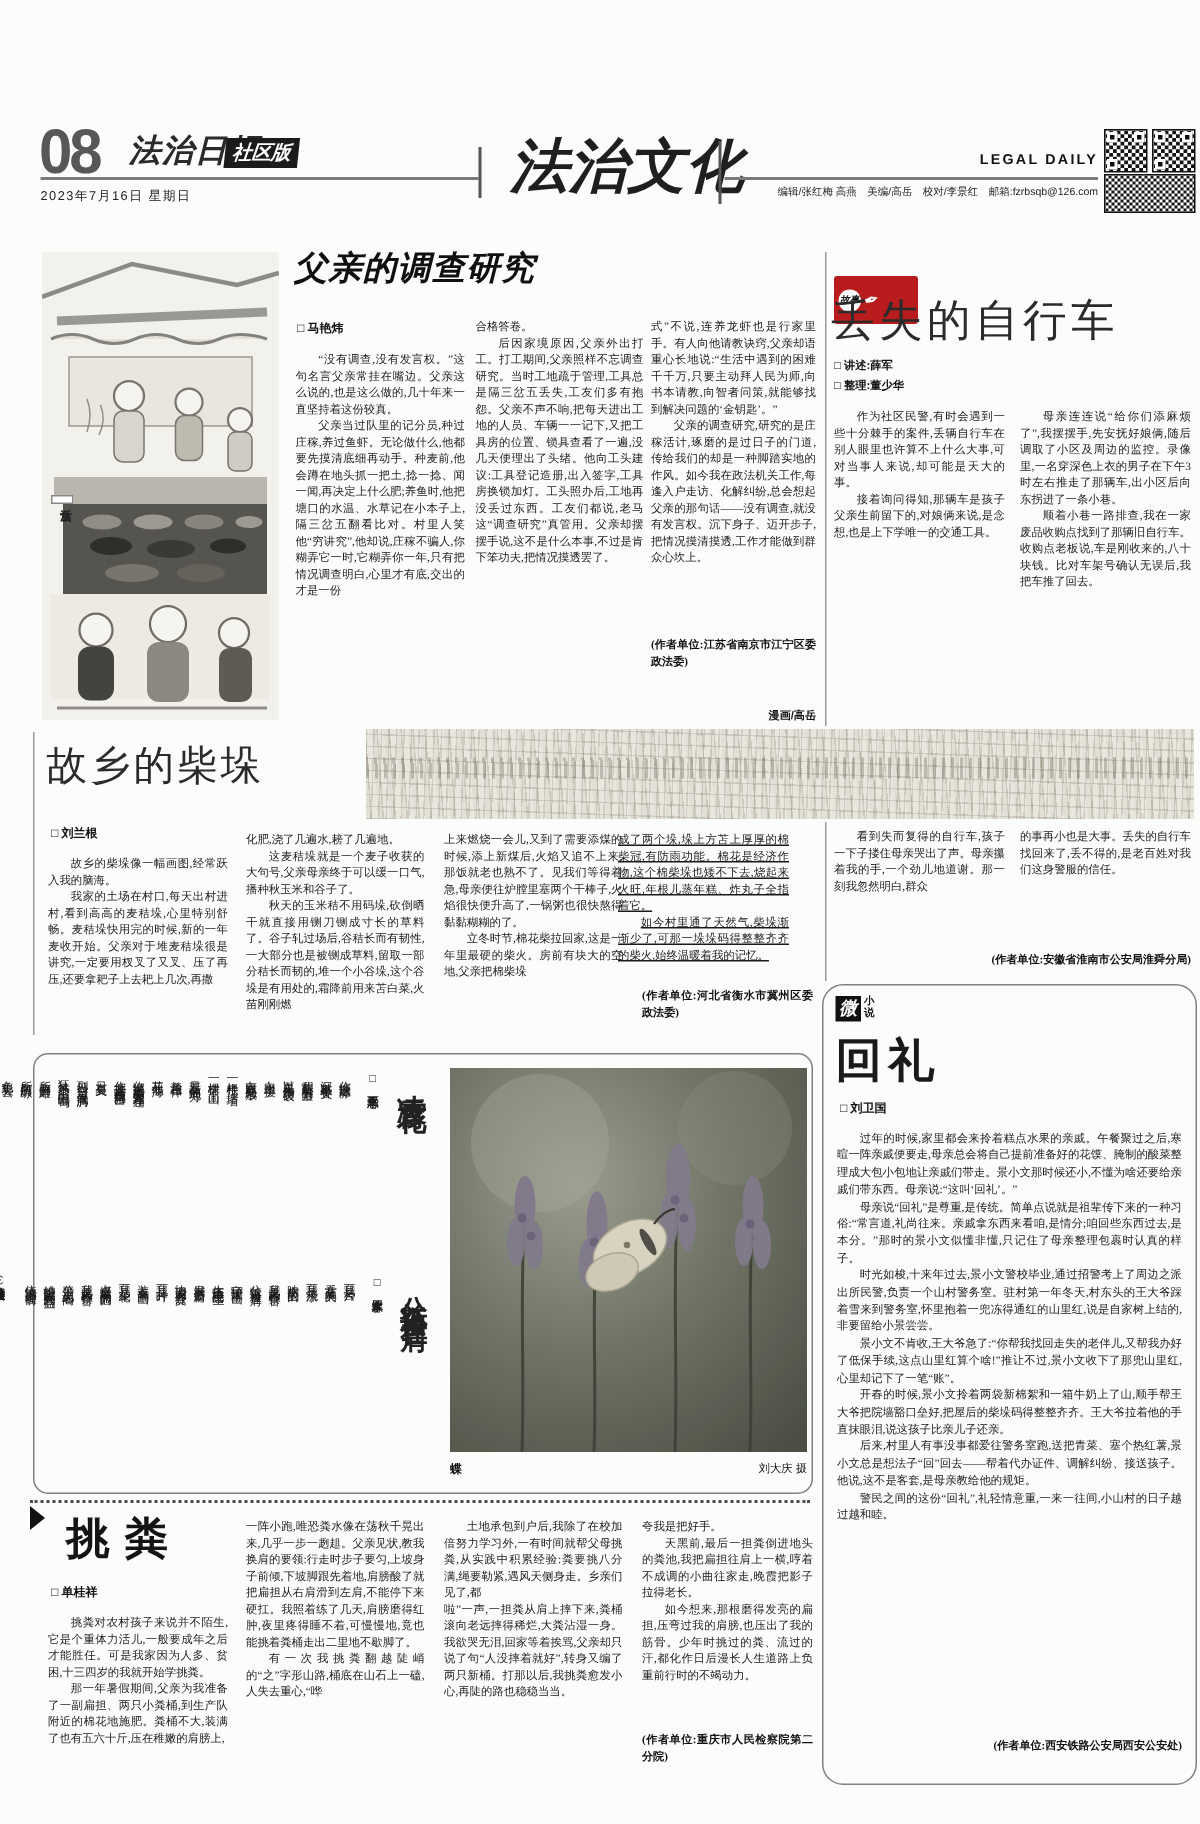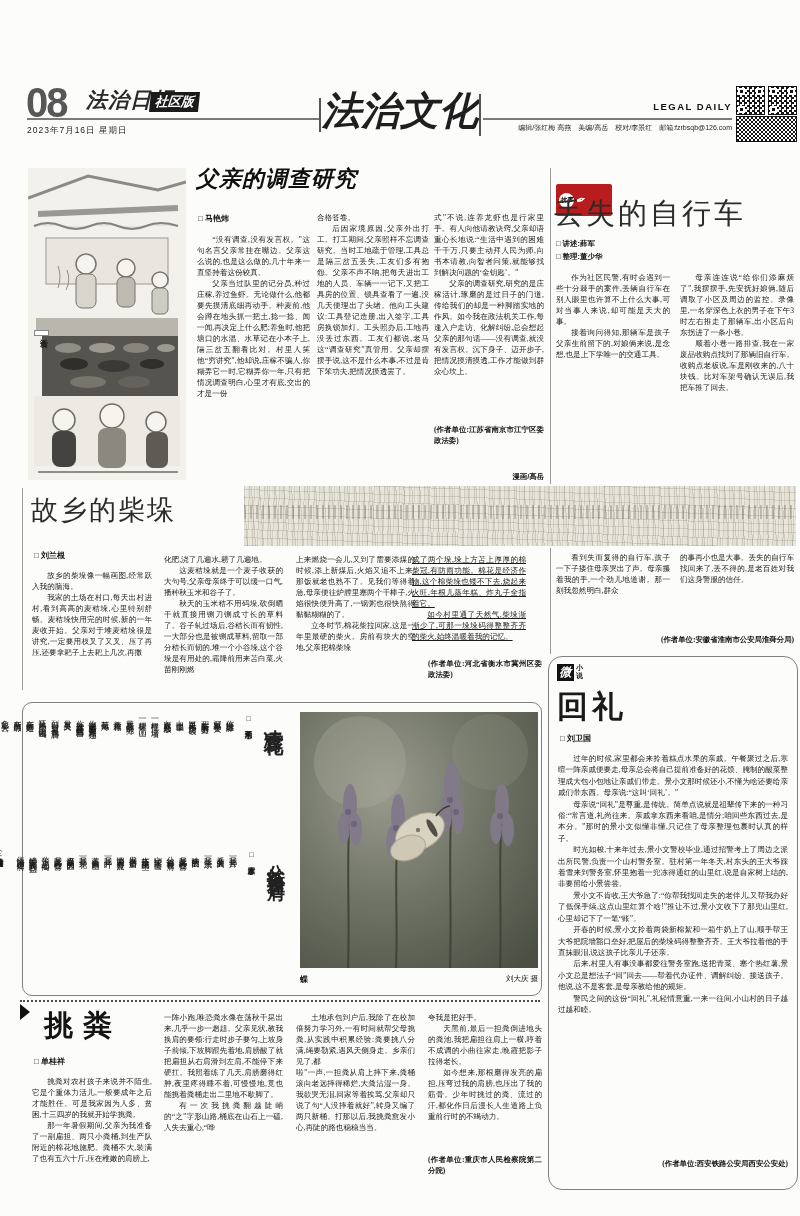--- a/index.html
+++ b/index.html
@@ -10,21 +10,21 @@
   .pagenum{left:26px;top:80px;font-size:40px;font-weight:900;color:#575757;letter-spacing:-2px;
            font-family:"Liberation Sans",sans-serif;transform:scaleY(1.05);}
   .masthead{left:86px;top:86px;font-size:21px;font-weight:900;font-style:italic;
             font-family:"DejaVu Serif",serif;color:#2a2a2a;letter-spacing:1px;}
   .edition{left:150px;top:92px;background:#1b1b1b;color:#fff;font-size:13px;font-weight:900;
            font-style:italic;font-family:"DejaVu Serif",serif;padding:1px 5px;transform:skewX(-6deg);}
   .dateline{left:27px;top:125px;font-size:8.5px;color:#222;letter-spacing:1px;}
   .rule{background:#7a7a7a;height:1.5px;}
   .vbar{background:#555;width:1.5px;}
   .sectiontitle{left:322px;top:84px;width:156px;text-align:center;font-size:39px;font-weight:900;
-                font-style:italic;font-family:"DejaVu Serif",serif;color:#1f1f1f;}
+                font-style:italic;font-family:"DejaVu Serif",serif;color:#1f1f1f;padding-left:18px;}
   .legal{left:560px;top:101px;width:172px;text-align:right;font-size:9.5px;font-weight:700;
          letter-spacing:1.5px;color:#111;}
   .editors{left:452px;top:123px;width:280px;text-align:right;font-size:7px;color:#222;}
   .qr{width:27px;height:27px;border:1px solid #111;background:#fff;
       background-image:repeating-conic-gradient(#151515 0% 25%,#ffffff 0% 50%);
       background-size:5px 5px;}
   .qr .fd{position:absolute;width:7px;height:7px;background:#111;box-shadow:inset 0 0 0 2px #fff;}
   .qr .fd.tl{left:1px;top:1px}.qr .fd.tr{right:1px;top:1px}.qr .fd.bl{left:1px;bottom:1px}
   
   .body-col{position:absolute;font-size:7.6px;line-height:11px;text-align:justify;

